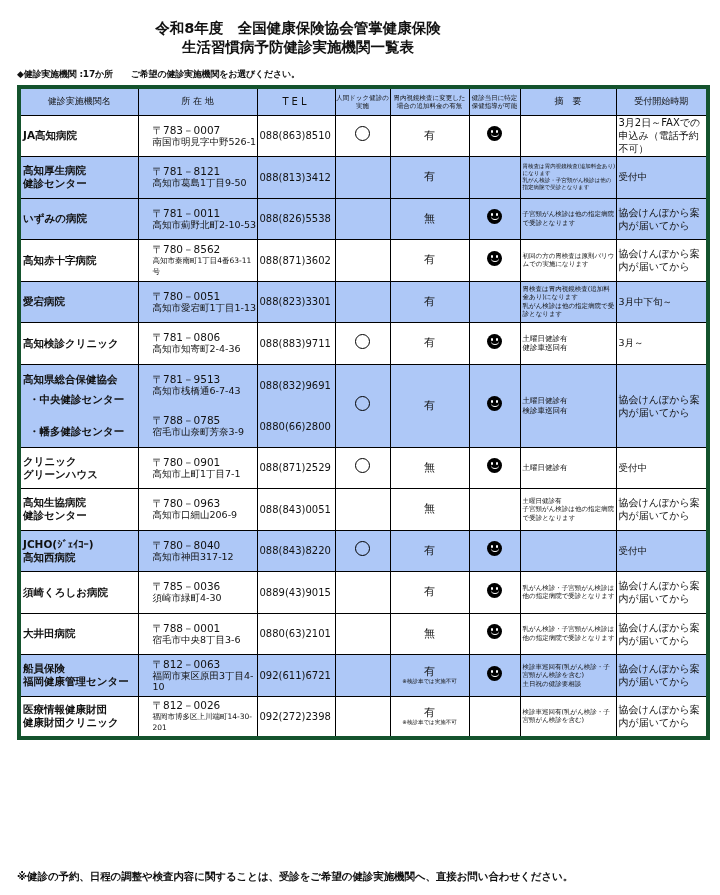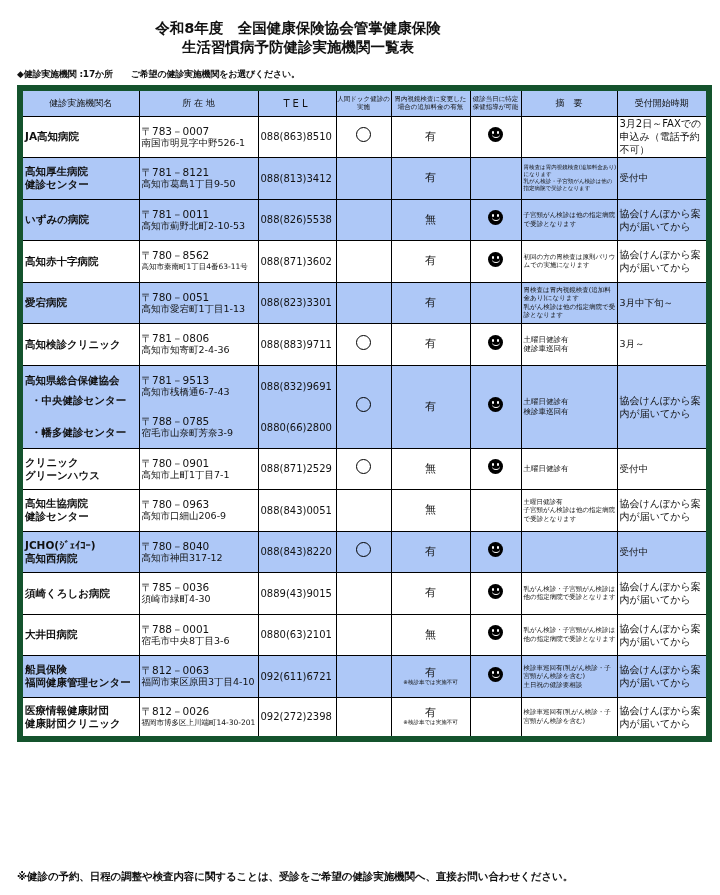--- a/index.html
+++ b/index.html
@@ -14,35 +14,35 @@
   }
   .t1 { top: 19px; }
   .t2 { top: 38px; }
   .subhead {
     position: absolute; left: 17px; top: 68px; font-size: 9px; font-weight: bold; letter-spacing: -0.2px; text-align: right;
   }
   .subhead .gap { display: inline-block; width: 18px; }
   table {
     position: absolute; left: 17px; top: 85px;
     border-collapse: collapse; table-layout: fixed;
-    border: 6px solid #14532d;
+    border: 4px solid #14532d;
   }
   th, td {
     border: 1.5px solid #000; vertical-align: middle; overflow: hidden;
   }
   th {
     background: #aec8f7; font-weight: normal; font-size: 9px; text-align: center;
     height: 28px; line-height: 11px;
   }
   th.tiny { font-size: 6.5px; line-height: 8px; font-weight: normal; }
   tr.blue td { background: #aec8f7; }
   tr.white td { background: #ffffff; }
   td { height: 41.5px; }
   td.name { font-size: 10.5px; font-weight: bold; padding-left: 2px; line-height: 13px; }
-  td.addr { font-size: 9.5px; padding-left: 2px; line-height: 11px; margin-left: 37px; }
+  td.addr { font-size: 9.5px; padding-left: 14px; line-height: 11px; margin-left: 37px; }
   td.addr .zip { font-size: 10.5px; }
   td.addr .small { font-size: 7.5px; }
   td.tel { font-size: 10px; padding-left: 2px; }
   td.center { text-align: center; }
   td.fee { font-size: 11px; text-align: center; line-height: 12px; }
   td.fee .note { display: block; font-size: 5.5px; line-height: 7px; }
   td.memo { font-size: 6.5px; line-height: 8.5px; padding-left: 2px; vertical-align: middle; }
   td.memo.big { font-size: 7.5px; line-height: 9.5px; }
   td.memo.tiny { font-size: 5.5px; line-height: 7px; }
   td.start { font-size: 9.5px; padding-left: 2px; line-height: 12px; }

